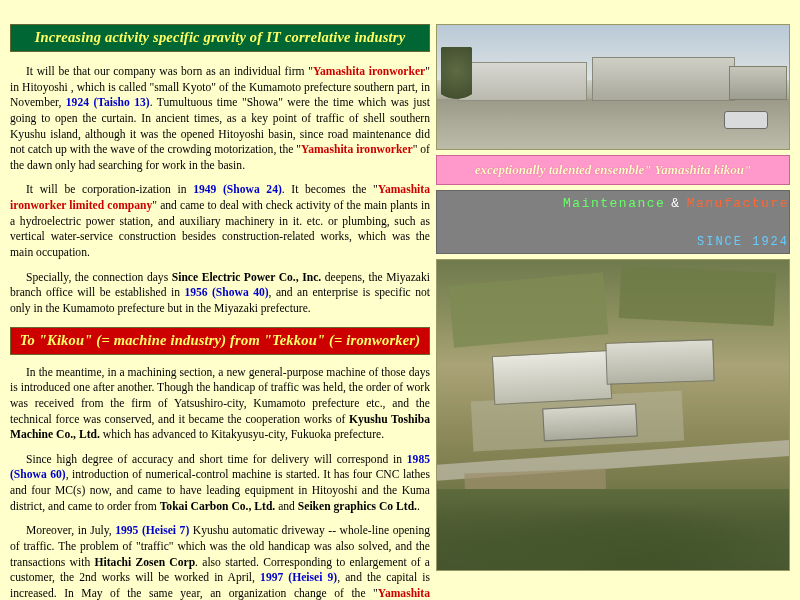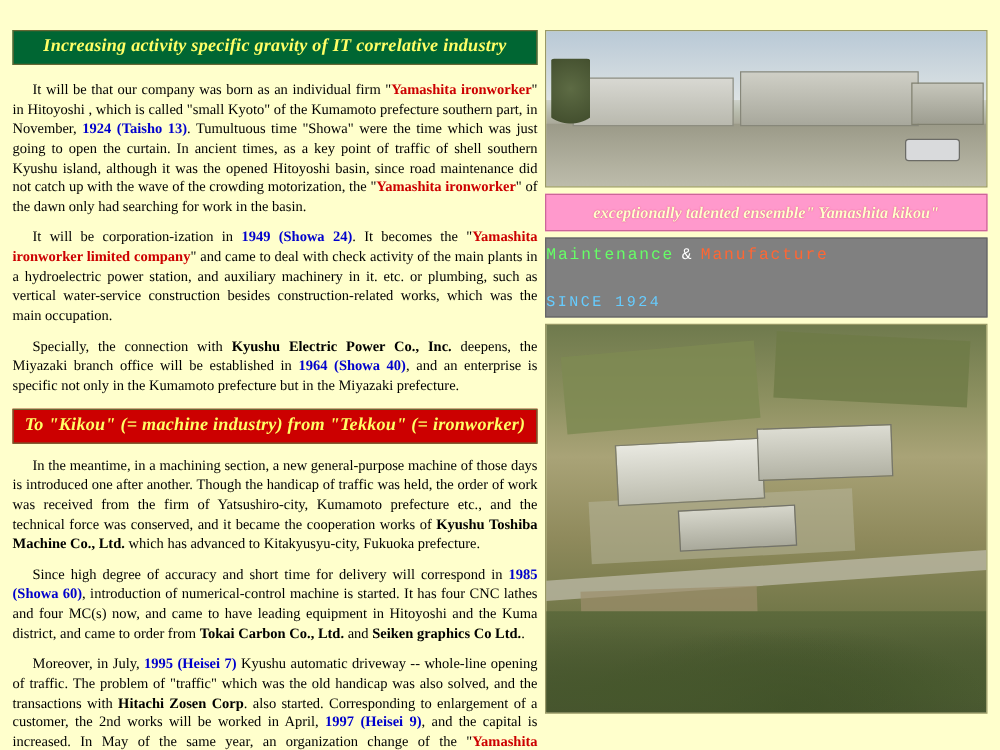--- a/index.html
+++ b/index.html
@@ -143,21 +143,21 @@
 
   
   .mm-band {
     margin-top: 5px;
     height: 64px;
     background: #808080;
     border: 1px solid #666666;
     box-sizing: border-box;
     display: flex;
     flex-direction: column;
-    align-items: flex-start;
+    align-items: flex-end;
     justify-content: center;
     font-family: "Liberation Mono", monospace;
   }
   .mm-line1 {
     font-size: 13px;
     letter-spacing: 1.5px;
     white-space: nowrap;
   }
   .mm-maintenance { color: #66ff66; }
   .mm-amp { color: #ffffff; padding: 0 6px; }
@@ -226,21 +226,21 @@
 
   <div class="left-col">
 
     <div class="banner banner-green">
       <span>Increasing activity specific gravity of IT correlative industry</span>
     </div>
 
     <div class="body-text sec1" id="sec1">
         <p><span>It will be that our company was born as an individual firm "</span><span class="red">Yamashita ironworker</span><span>" in Hitoyoshi , which is called "small Kyoto" of the Kumamoto prefecture southern part, in November, </span><span class="blue">1924 (Taisho 13)</span><span>. Tumultuous time "Showa" were the time which was just going to open the curtain. In ancient times, as a key point of traffic of shell southern Kyushu island, although it was the opened Hitoyoshi basin, since road maintenance did not catch up with the wave of the crowding motorization, the "</span><span class="red">Yamashita ironworker</span><span>" of the dawn only had searching for work in the basin.</span></p>
         <p><span>It will be corporation-ization in </span><span class="blue">1949 (Showa 24)</span><span>. It becomes the "</span><span class="red">Yamashita ironworker limited company</span><span>" and came to deal with check activity of the main plants in a hydroelectric power station, and auxiliary machinery in it. etc. or plumbing, such as vertical water-service construction besides construction-related works, which was the main occupation.</span></p>
-        <p><span>Specially, the connection with </span><span class="bold">Kyushu Electric Power Co., Inc.</span><span> deepens, the Miyazaki branch office will be established in </span><span class="blue">1964 (Showa 40)</span><span>, and an enterprise is specific not only in the Kumamoto prefecture but in the Miyazaki prefecture.</span></p>
+        <p><span>Specially, the connection days </span><span class="bold">Since Electric Power Co., Inc.</span><span> deepens, the Miyazaki branch office will be established in </span><span class="blue">1956 (Showa 40)</span><span>, and an enterprise is specific not only in the Kumamoto prefecture but in the Miyazaki prefecture.</span></p>
       </div>
 
     <div class="banner banner-red banner-gap-1">
       <span>To "Kikou" (= machine industry) from "Tekkou" (= ironworker)</span>
     </div>
 
     <div class="body-text sec2" id="sec2">
         <p><span>In the meantime, in a machining section, a new general-purpose machine of those days is introduced one after another. Though the handicap of traffic was held, the order of work was received from the firm of  Yatsushiro-city, Kumamoto prefecture etc., and the technical force was conserved, and it became the cooperation works of </span><span class="bold">Kyushu Toshiba Machine Co., Ltd.</span><span> which has advanced to  Kitakyusyu-city, Fukuoka prefecture.</span></p>
         <p><span>Since high degree of accuracy and short time for delivery will correspond in </span><span class="blue">1985 (Showa 60)</span><span>, introduction of numerical-control machine is started. It has four CNC lathes and four MC(s) now, and came to have leading equipment in Hitoyoshi and the Kuma district, and came to order from </span><span class="bold">Tokai Carbon Co., Ltd.</span><span> and </span><span class="bold">Seiken graphics Co Ltd.</span><span>.</span></p>
         <p><span>Moreover,  in July, </span><span class="blue">1995 (Heisei 7)</span><span> Kyushu automatic driveway -- whole-line opening of traffic. The problem of "traffic" which was the old handicap was also solved, and the transactions with </span><span class="bold">Hitachi Zosen Corp</span><span>. also started. Corresponding to enlargement of a customer, the 2nd works will be worked in April, </span><span class="blue">1997 (Heisei 9)</span><span>, and the capital is increased. In May of the same year,  an organization change of the "</span><span class="red">Yamashita ironworker limited company</span><span>" was made, and it would have a start new as "</span><span class="red">Yamashita kikou, Inc.</span></p>

